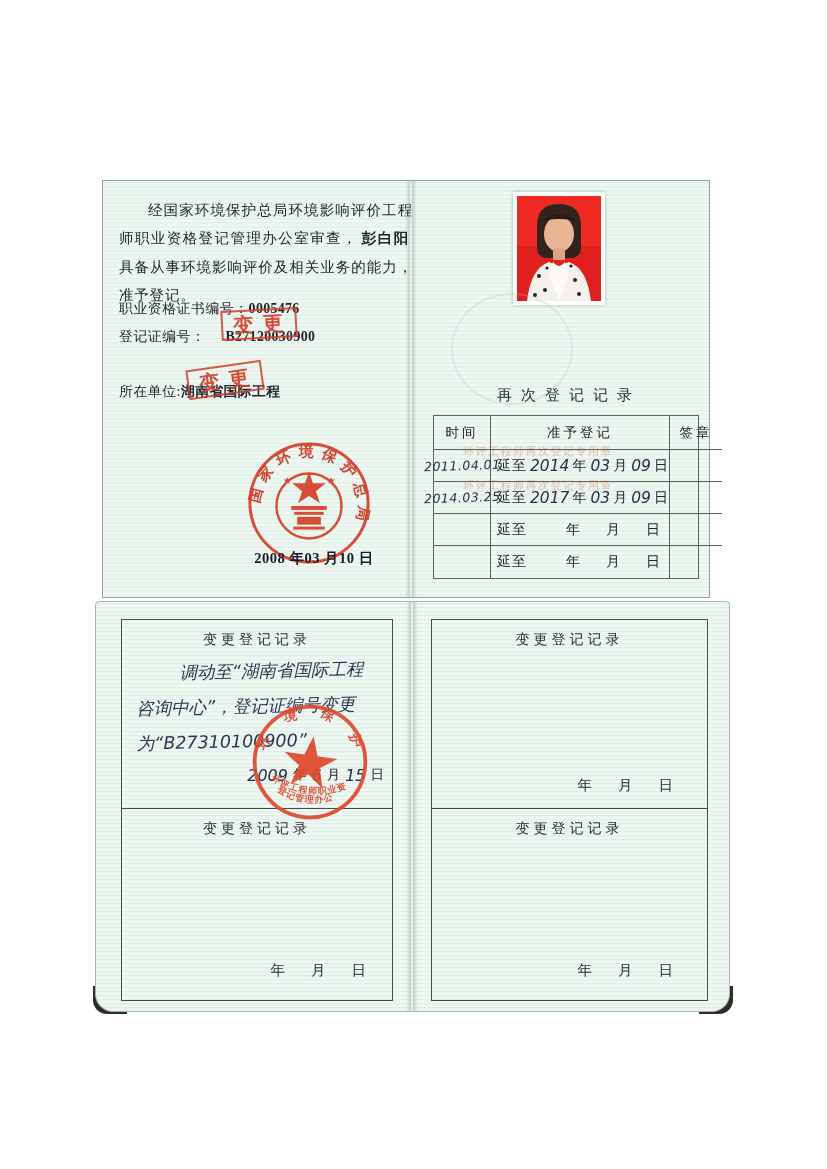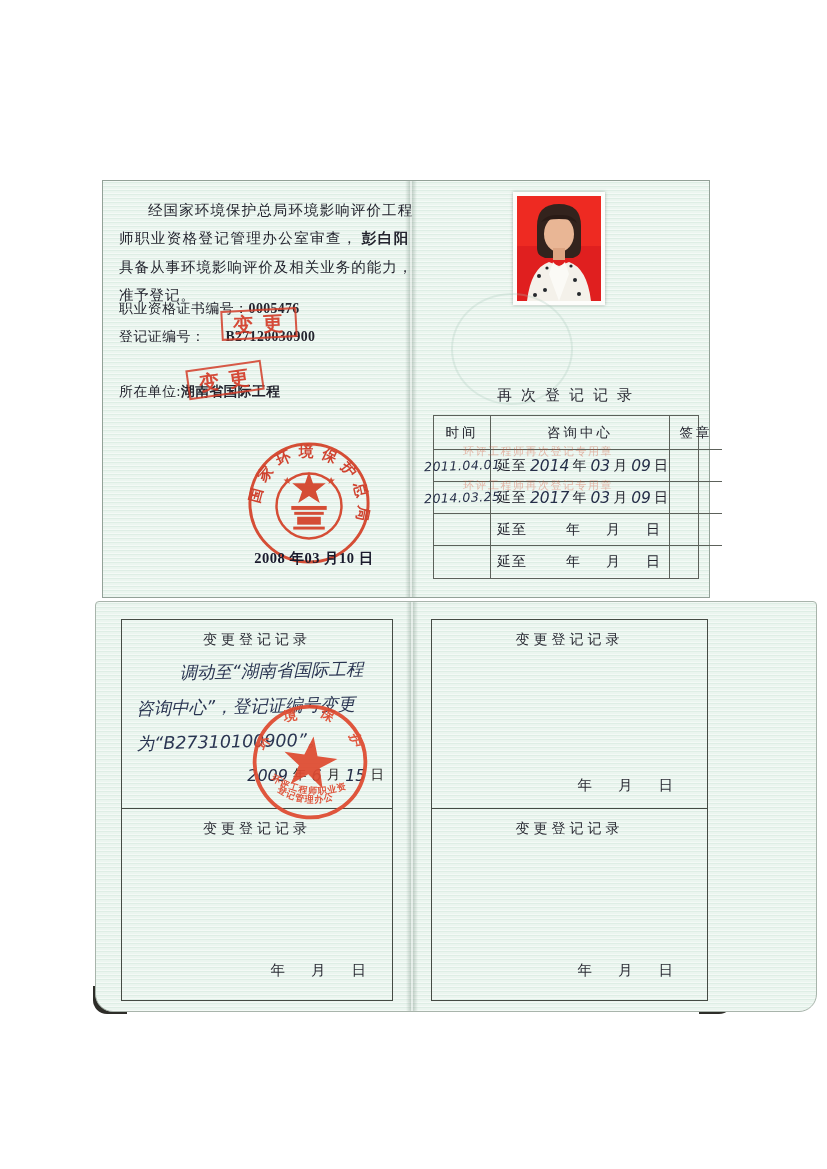--- a/index.html
+++ b/index.html
@@ -4,21 +4,21 @@
 <style>
   html,body{margin:0;padding:0;background:#ffffff;}
   .canvas{position:relative;width:827px;height:1169px;background:#ffffff;overflow:hidden;
           font-family:"Liberation Serif", serif;color:#23242e;}
 
   
   .spread{position:absolute;background-color:#e7f3ec;
     background-image:repeating-linear-gradient(180deg, rgba(255,255,255,.55) 0 1px, rgba(213,233,222,.5) 1px 2px, rgba(255,255,255,.18) 2px 4px);
     box-sizing:border-box;}
   .spread-top{left:102px;top:180px;width:608px;height:418px;border:1px solid #93a198;}
-  .spread-bottom{left:95px;top:601px;width:722px;height:411px;border:1px solid #a8b4ab;
+  .spread-bottom{left:95px;top:601px;width:635px;height:411px;border:1px solid #a8b4ab;
     border-radius:4px 4px 18px 18px;z-index:2;}
   .corner-shadow{position:absolute;width:34px;height:28px;background:#2e2d29;z-index:1;}
   .spine{position:absolute;top:0;bottom:0;width:12px;
     background:linear-gradient(90deg,transparent,rgba(108,130,117,.30) 38%,rgba(252,255,253,.75) 50%,rgba(108,130,117,.30) 62%,transparent);}
 
   
   .intro{position:absolute;left:16px;top:15px;width:294px;font-size:14.5px;line-height:1.95;
     letter-spacing:.8px;text-align:justify;text-indent:2em;}
   .holder{font-weight:bold;padding:0 4px;margin-top:23px;}
   .field{position:absolute;left:16px;font-size:13.8px;letter-spacing:.6px;white-space:nowrap;}
@@ -144,21 +144,21 @@
         </g>
         <path d="M24 26 Q30 18 42 19 Q56 18 60 27 Q56 23 42 23 Q30 23 24 26 Z" fill="#2a1b16"></path>
       </svg>
     </div>
     <div class="ghost-seal"></div>
 
     <div class="sec-title">再次登记记录</div>
 
     <div class="tbl">
       <div class="c hdr">时间</div>
-      <div class="c hdr">咨询中心</div>
+      <div class="c hdr">准予登记</div>
       <div class="c hdr">签章</div>
 
       <div class="c">
           <span class="hw hw-time">2011.04.01</span>
         </div>
       <div class="c val">
         <span class="lab">延至</span>
         <span class="hw hw-y">2014</span>
           <span class="lab">年</span>
         <span class="hw hw-md">03</span>

